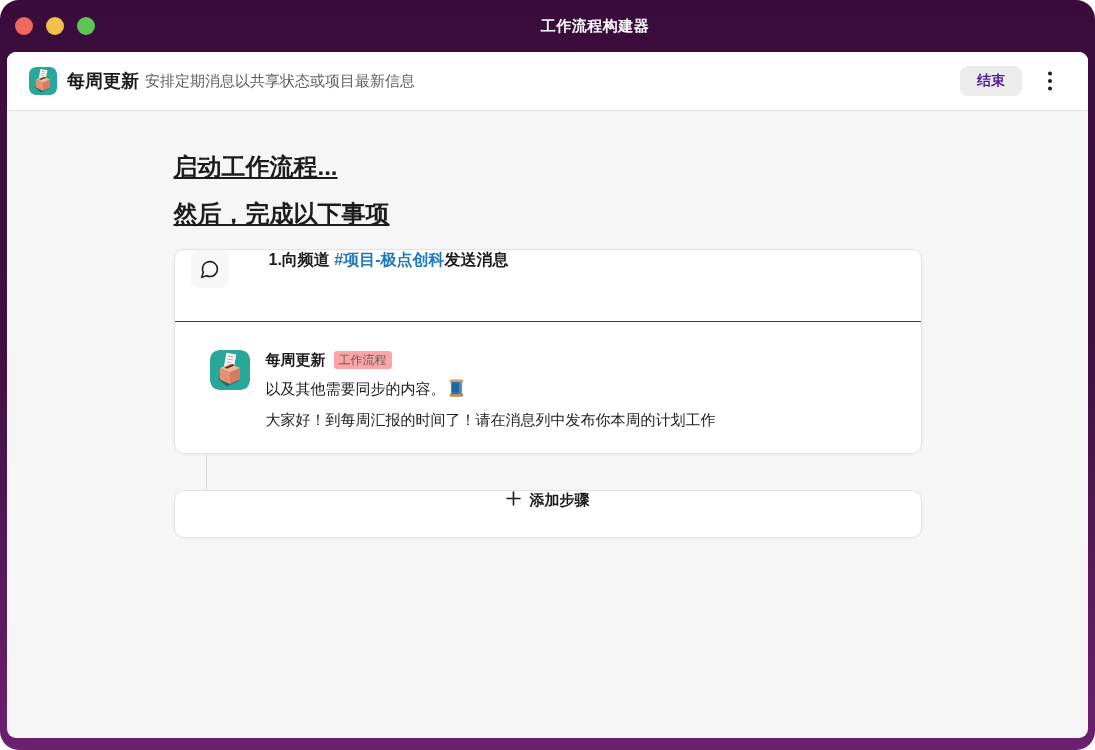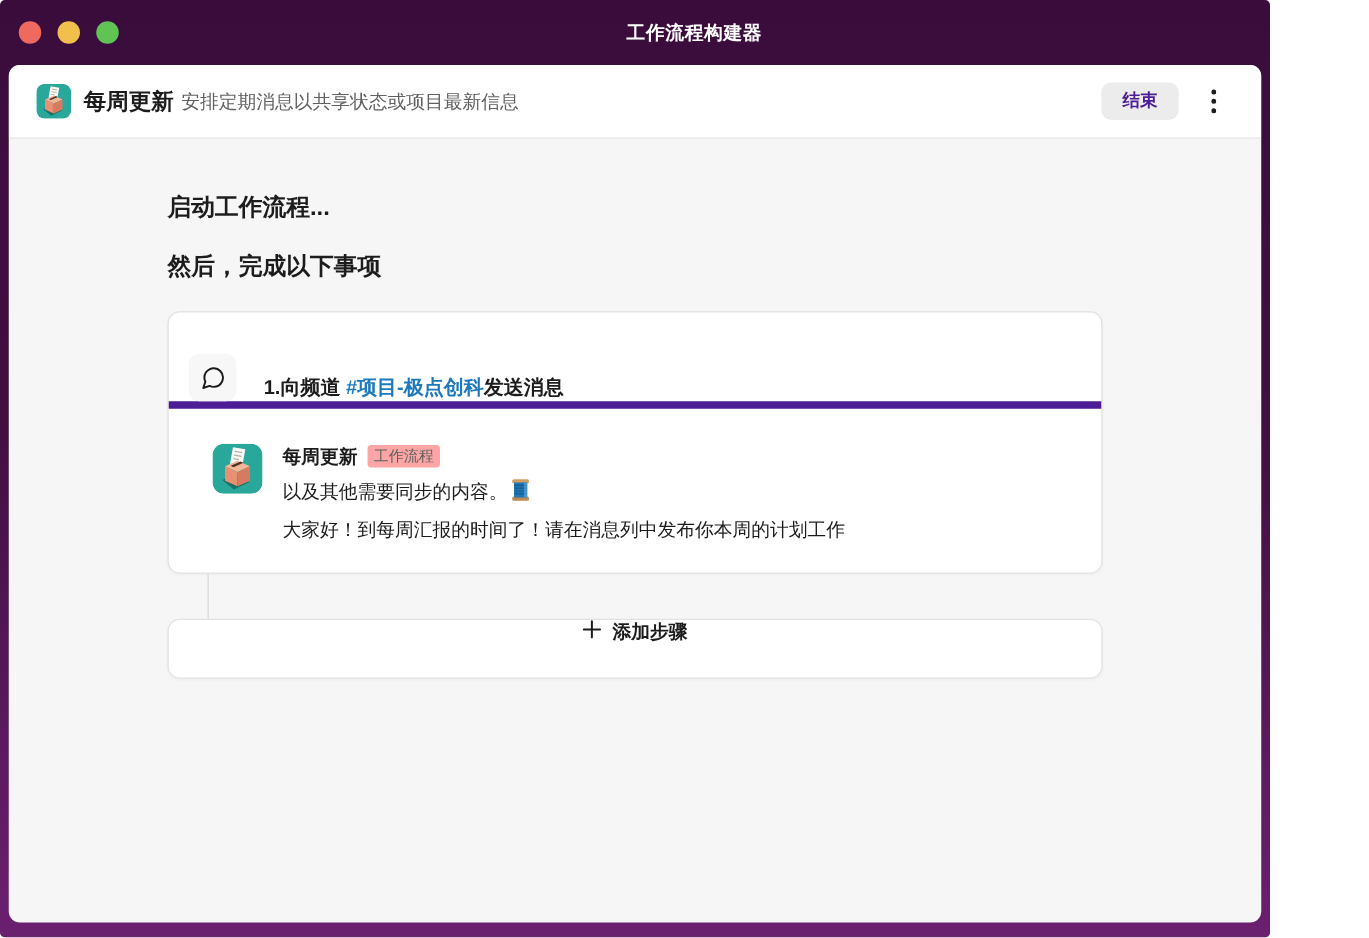--- a/index.html
+++ b/index.html
@@ -1,17 +1,17 @@
 <!DOCTYPE html>
 <html><head>
 <meta charset="utf-8">
 <style>
   html,body{margin:0;padding:0;background:#ffffff;width:1095px;height:750px;overflow:hidden;
     font-family:"Liberation Sans","DejaVu Sans",sans-serif;color:#1d1c1d;}
-  .window{position:relative;width:1016px;height:750px;border-radius:4px;overflow:hidden;
+  .window{position:relative;width:1095px;height:750px;border-radius:19px;overflow:hidden;
     background:linear-gradient(180deg,#3a0c3c 0%,#40103f 45%,#6b2070 100%);}
   
   .titlebar{height:52px;display:flex;align-items:center;}
   .lights{display:flex;gap:13px;padding-left:15px;}
   .light{width:18px;height:18px;border-radius:50%;}
   .light.red{background:#ee6a5e;}
   .light.yellow{background:#f0bf4c;}
   .light.green{background:#5fc454;}
   .tb-title{flex:1;text-align:center;color:#ffffff;font-size:15px;font-weight:700;letter-spacing:.5px;}
   
@@ -24,30 +24,30 @@
   .app-subtitle{font-size:15px;color:#616061;margin-left:6px;white-space:nowrap;}
   .appbar-spacer{flex:1;}
   .finish-btn{height:30px;padding:0 17px;border:none;border-radius:8px;background:#ececec;
     color:#4c1d95;font-size:14px;font-weight:700;display:flex;align-items:center;cursor:pointer;
     font-family:inherit;}
   .kebab-btn{margin-left:14px;width:28px;height:30px;display:flex;align-items:center;justify-content:center;
     background:transparent;border:none;cursor:pointer;border-radius:6px;}
   
   .canvas{flex:1;padding-top:44px;overflow:hidden;}
   .column{width:748px;margin:0 auto;}
-  .section-heading{font-size:19px;line-height:23px;font-weight:800;color:#1d1c1d;margin:0 0 24px 0;}
+  .section-heading{font-size:24px;line-height:23px;font-weight:800;color:#1d1c1d;margin:0 0 24px 0;text-decoration:underline;}
   .card{background:#ffffff;border:1px solid #e2e2e2;border-radius:10px;box-shadow:0 1px 3px rgba(0,0,0,.04);
     box-sizing:border-box;}
   .trigger-card{height:68px;display:flex;align-items:center;padding:0 16px;gap:22px;cursor:pointer;
     margin-bottom:62px;}
   .tile{width:38px;height:38px;border-radius:8px;background:#f7f7f7;display:flex;align-items:center;
     justify-content:center;flex:0 0 auto;}
   .row-label{font-size:16px;font-weight:700;}
-  .step-head{height:71px;display:flex;align-items:flex-end;padding:0 16px;gap:22px;cursor:pointer;
-    border-bottom:6px solid #4c1d95;}
+  .step-head{height:71px;display:flex;align-items:flex-start;padding:0 16px;gap:40px;cursor:pointer;
+    border-bottom:1px solid #4c1d95;}
   .chan-link{color:#1d79bc;cursor:pointer;}
   .msg{display:flex;gap:16px;padding:28px 24px 18px 35px;}
   .avatar{width:40px;height:40px;border-radius:9px;flex:0 0 auto;}
   .msg-body{flex:1;min-width:0;}
   .msg-name-row{display:flex;align-items:center;gap:8px;margin-bottom:3px;height:20px;}
   .msg-name{font-size:15px;font-weight:800;}
   .wf-badge{font-size:12px;line-height:14px;background:#fca5a5;color:#616061;border-radius:3px;
     padding:2px 5px;text-align:right;}
   .msg-text{font-size:15px;line-height:31px;color:#1d1c1d;}
   .emoji{display:inline-block;width:15px;height:18px;vertical-align:-3px;margin-left:3px;}

